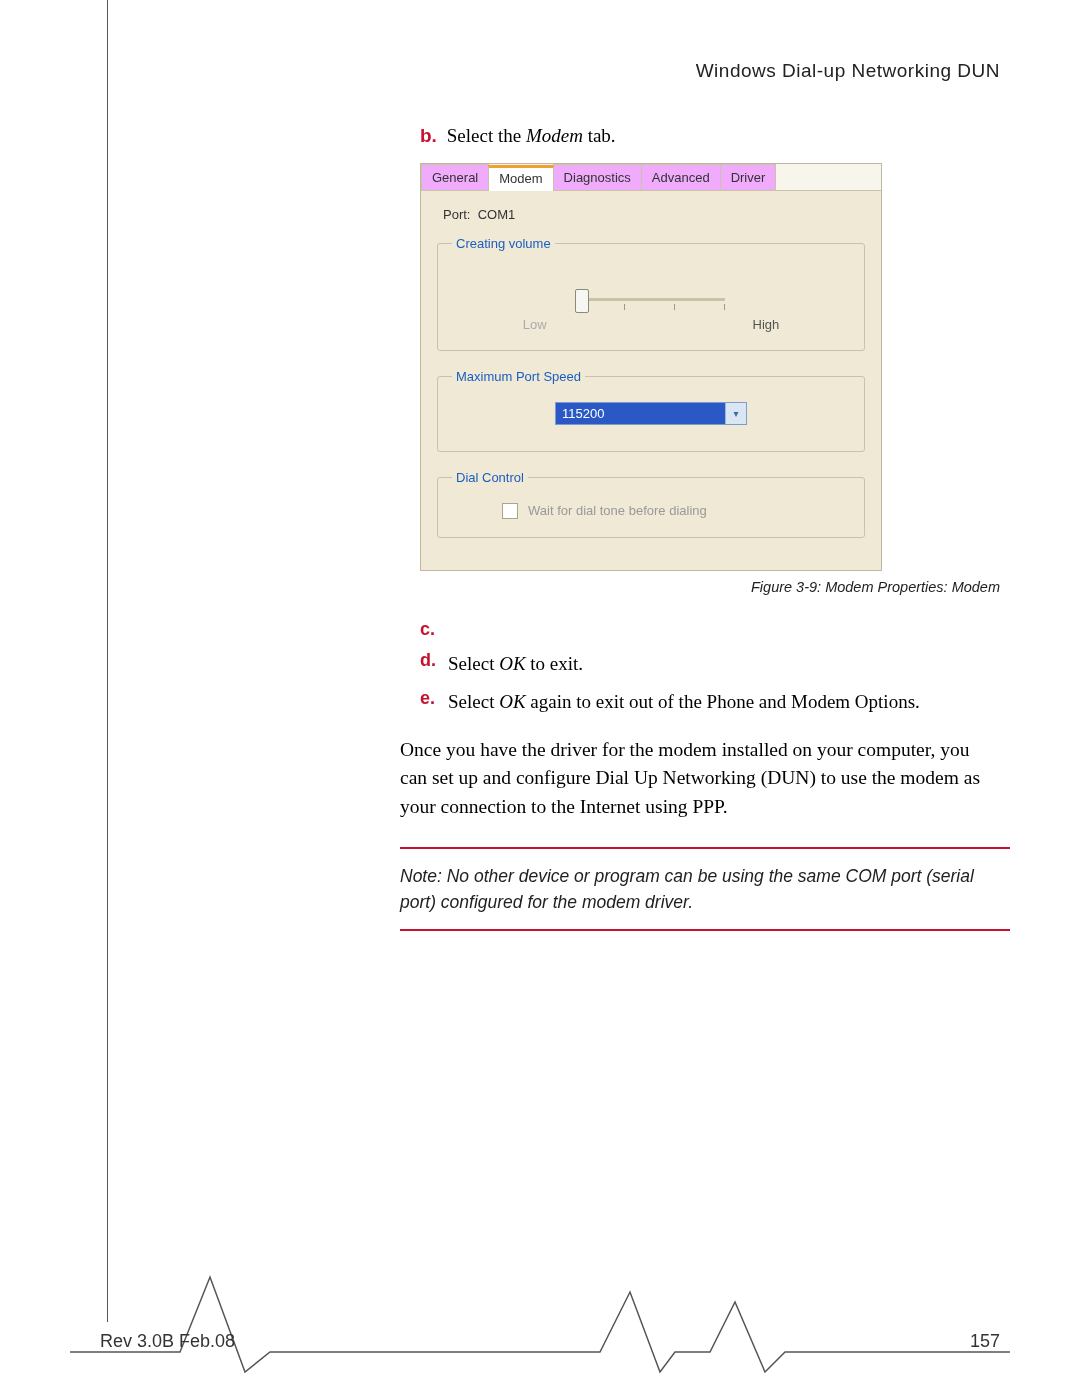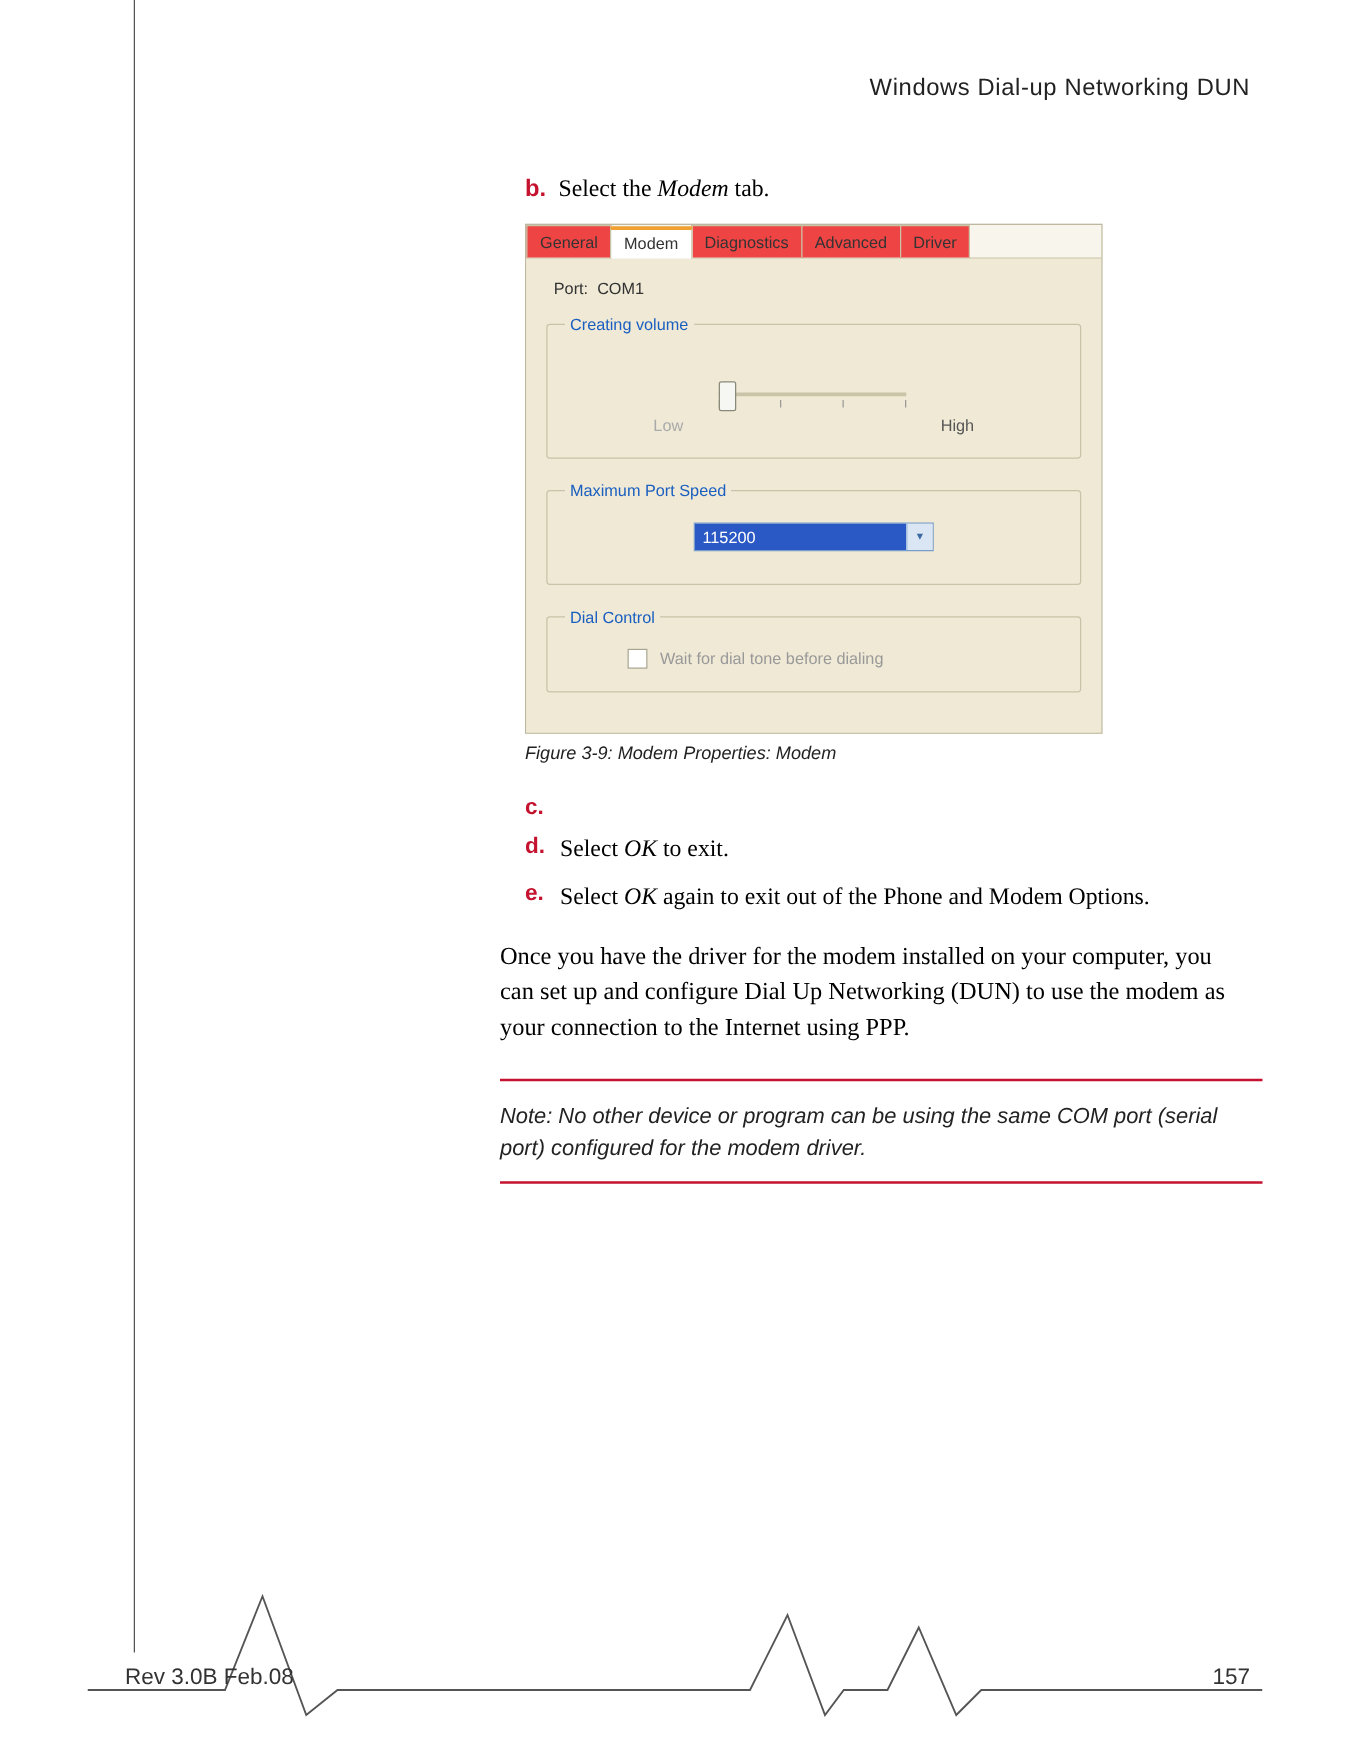--- a/index.html
+++ b/index.html
@@ -18,21 +18,21 @@
     height: 1397px;
     padding: 60px 70px 40px 100px;
     box-sizing: border-box;
   }
   .header-right {
     text-align: right;
     font-family: Arial, Helvetica, sans-serif;
     font-size: 19px;
     color: #222;
     letter-spacing: 0.5px;
-    margin-bottom: 56px;
+    margin-bottom: 40px;
     margin-right: 10px;
   }
   .content-col {
     margin-left: 320px;
     width: 580px;
   }
   .step-line {
     font-size: 19px;
     line-height: 1.5;
     margin: 0 0 12px 0;
@@ -58,21 +58,21 @@
   }
   .tabs {
     display: flex;
     background: #f8f5ed;
     border-bottom: 1px solid #c9c3a7;
   }
   .tab {
     padding: 5px 10px 5px 10px;
     border: 1px solid #c9c3a7;
     border-bottom: none;
-    background: #ef4444;
+    background: #f0abfc;
     margin-right: -1px;
     font-size: 13px;
     color: #333;
   }
   .tab.active {
     background: #fff;
     border-top: 3px solid #f0a030;
     position: relative;
     top: 1px;
     padding-top: 3px;
@@ -177,20 +177,21 @@
   .chk-label {
     color: #999;
     font-size: 13px;
   }
   .caption {
     font-family: Arial, Helvetica, sans-serif;
     font-style: italic;
     font-size: 14.5px;
     color: #222;
     margin: 6px 0 24px 0;
+    text-align: right;
   }
   .steps-list {
     margin: 0;
     padding: 0;
   }
   .steps-list .row {
     display: flex;
     margin-bottom: 10px;
   }
   .steps-list .row .marker {

